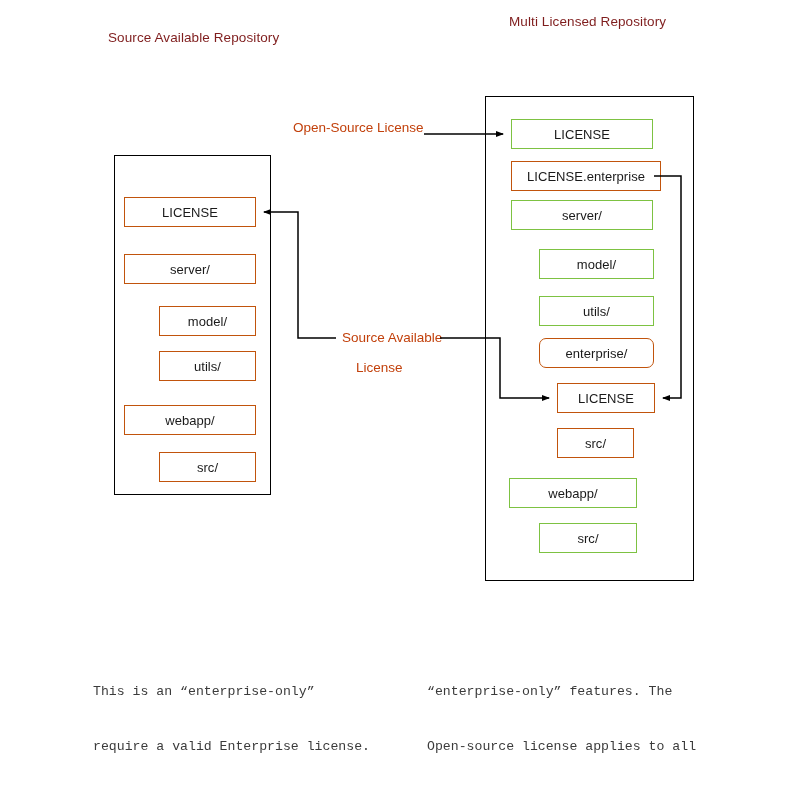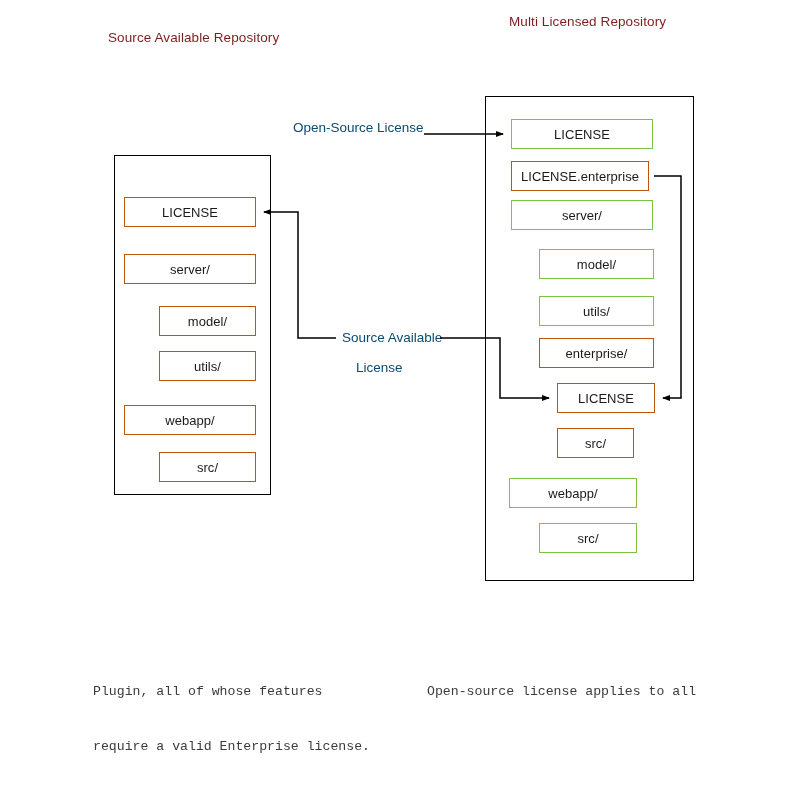--- a/index.html
+++ b/index.html
@@ -51,21 +51,21 @@
     white-space: nowrap;
     letter-spacing: 0.05px;
   }
   .node.green { border-color: #7dc242; }
   .node.orange { border-color: #c1540c; }
 
   
   .edge-label {
     font-family: "Liberation Sans", sans-serif;
     font-size: 13.5px;
-    color: #0c4a6e;
+    color: #c2410c;
     white-space: nowrap;
   }
 
   
   #wires {
     position: absolute;
     left: 0;
     top: 0;
     width: 788px;
     height: 801px;
@@ -117,37 +117,37 @@
   </div>
 
   <div class="abs node orange" style="left:159px; top:452px; width:97px; height:30px;">
     <span>src/</span>
   </div>
 
   <div class="abs node green" style="left:511px; top:119px; width:142px; height:30px;">
     <span>LICENSE</span>
   </div>
 
-  <div class="abs node orange" style="left:511px; top:161px; width:138px; height:30px;">
+  <div class="abs node orange" style="left:511px; top:161px; width:150px; height:30px;">
     <span>LICENSE.enterprise</span>
   </div>
 
   <div class="abs node green" style="left:511px; top:200px; width:142px; height:30px;">
     <span>server/</span>
   </div>
 
   <div class="abs node green" style="left:539px; top:249px; width:115px; height:30px;">
     <span>model/</span>
   </div>
 
   <div class="abs node green" style="left:539px; top:296px; width:115px; height:30px;">
     <span>utils/</span>
   </div>
 
-  <div class="abs node orange" style="left:539px; top:338px; width:115px; height:30px;">
+  <div class="abs node orange" style="left:539px; top:338px; width:115px; height:30px;border-radius:7px;">
     <span>enterprise/</span>
   </div>
 
   <div class="abs node orange" style="left:557px; top:383px; width:98px; height:30px;">
     <span>LICENSE</span>
   </div>
 
   <div class="abs node orange" style="left:557px; top:428px; width:77px; height:30px;">
     <span>src/</span>
   </div>
@@ -184,23 +184,24 @@
     <g>
       <path d="M 440 338 L 500 338 L 500 398 L 549 398" fill="none" stroke="#000000" stroke-width="1.5" marker-end="url(#arrowhead)"></path>
     </g>
 
     <g>
       <path d="M 654 176 L 681 176 L 681 398 L 663 398" fill="none" stroke="#000000" stroke-width="1.5" marker-end="url(#arrowhead)"></path>
     </g>
   </svg>
 
   <div class="abs caption left-cap" style="left:93px; top:650px; width:310px;">
-    <span class="ln">Plugin, all of whose features</span>
+    <span class="ln">This is an “enterprise-only”</span>
     <span class="ln">require a valid Enterprise license.</span>
   </div>
 
   <div class="abs caption right-cap" style="left:427px; top:650px; width:300px;">
+    <span class="ln">“enterprise-only” features. The</span>
     <span class="ln">Open-source license applies to all</span>
     
     
   </div>
 
 </div>
 
 </body></html>

